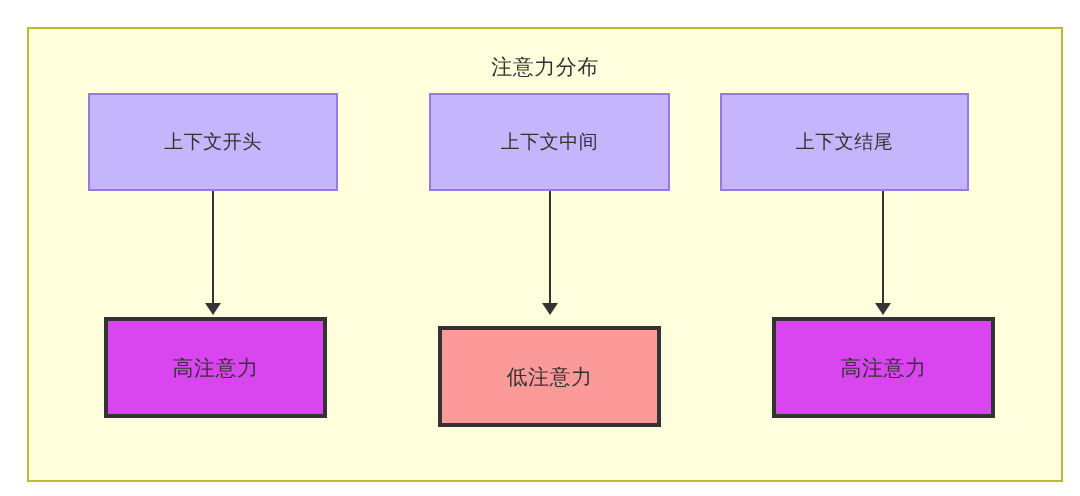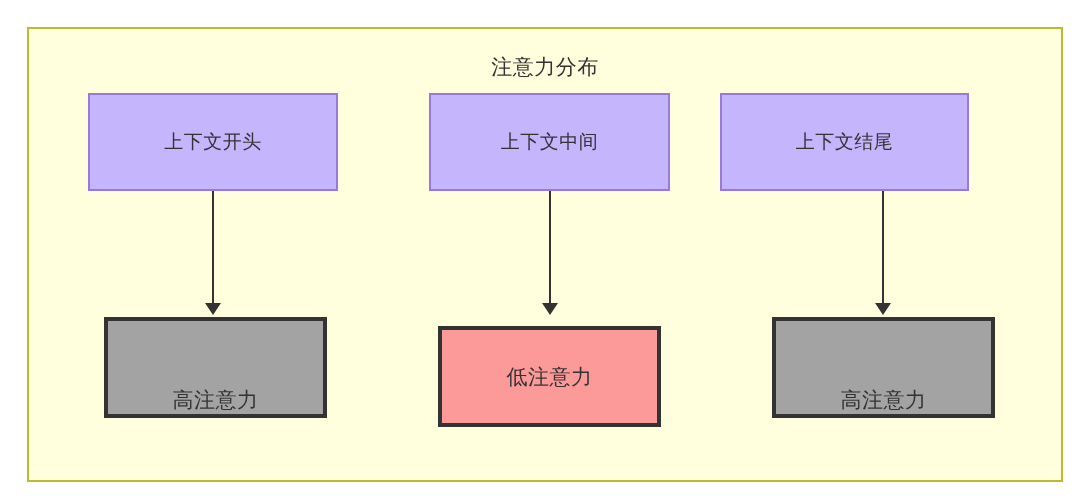--- a/index.html
+++ b/index.html
@@ -62,21 +62,21 @@
     font-size: 19px;
     letter-spacing: 0.5px;
   }
 
   
   .node-result {
     border: 4px solid #333333;
     font-size: 21px;
     letter-spacing: 0.5px;
   }
-  .fill-high { background: #a3a3a3; align-items: flex-end; }
+  .fill-high { background: #d946ef; }
   .fill-low  { background: #fc9a9a; }
 
   
   .edge-line {
     position: absolute;
     width: 2px;
     background: #333333;
   }
   .edge-head {
     position: absolute;

